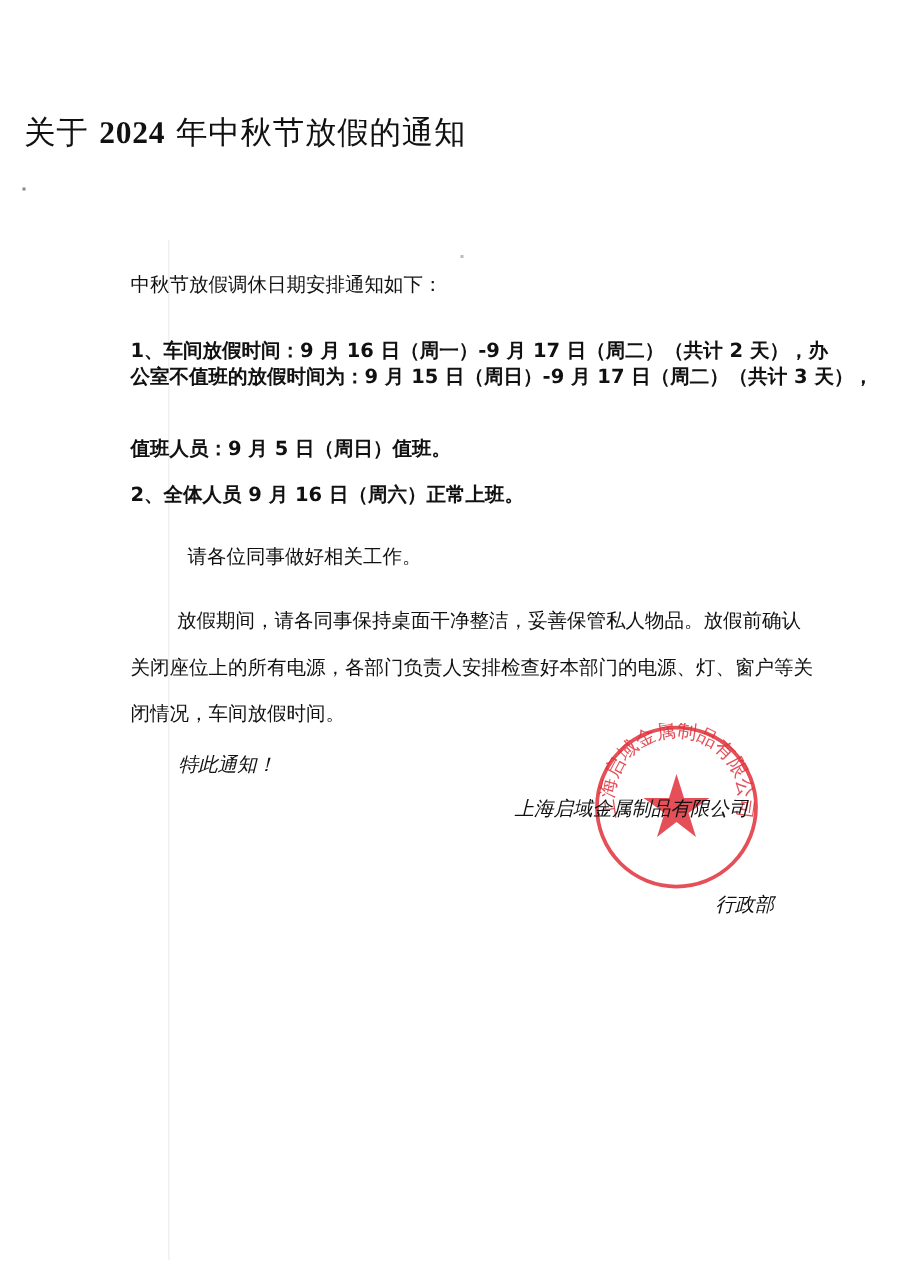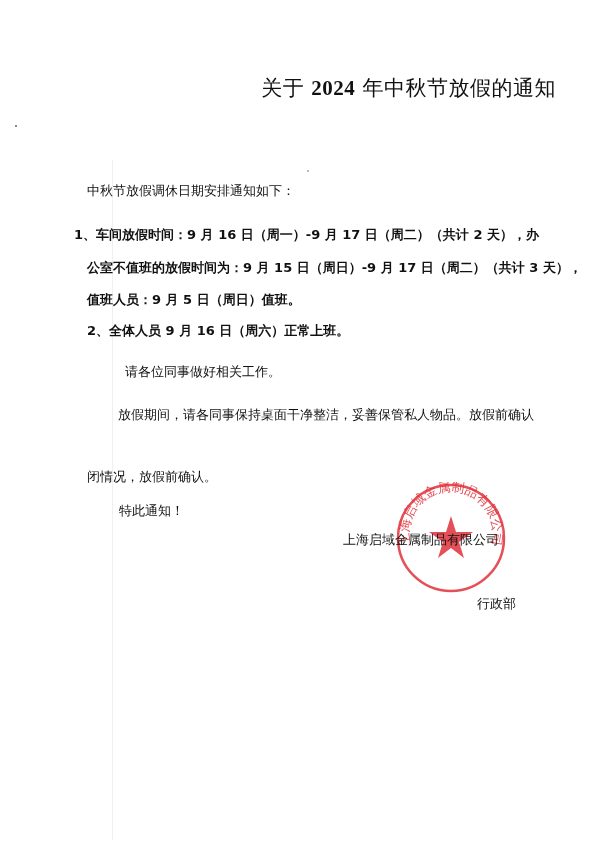--- a/index.html
+++ b/index.html
@@ -2,52 +2,53 @@
 <html><head>
   <meta charset="utf-8">
   <style>
     html, body { margin: 0; padding: 0; }
     body {
       width: 600px; height: 853px; background: #ffffff; position: relative; overflow: hidden;
       font-family: "DejaVu Sans", sans-serif; color: #111;
     }
     .page { position: absolute; left: 0; top: 0; width: 600px; height: 853px; }
     .title {
-      position: absolute; top: 74px; left: 0; width: 556px; text-align: right;
+      position: absolute; top: 74px; left: 16px; width: 556px; text-align: left;
       font-family: "DejaVu Serif", serif; font-size: 21px; color: #111; letter-spacing: 0.5px;
     }
     .title b { font-family: "Liberation Serif", serif; font-weight: bold; }
     .p { position: absolute; font-size: 13px; line-height: 20px; white-space: nowrap; }
     .bold { font-weight: bold; }
-    .serif { font-family: "DejaVu Serif", serif; }
+    .serif { font-family: "DejaVu Serif", serif; font-style: italic; }
     .stamp { position: absolute; left: 395px; top: 482px; width: 112px; height: 112px; }
     .dot { position: absolute; width: 2px; height: 2px; background: #888; }
     .faint-line { position: absolute; left: 112px; top: 160px; width: 1px; height: 680px; background: #f3eef3; }
   </style>
 </head>
 <body>
 
 <div class="page">
   <div class="faint-line"></div>
   <div class="dot" style="left:15px;top:125px;"></div>
   <div class="dot" style="left:307px;top:170px;background:#bbb;"></div>
 
   <div class="title"><span>关于 </span><b>2024</b><span> 年中秋节放假的通知</span></div>
 
   <div class="p" style="left:87px;top:181px;text-align:right;">中秋节放假调休日期安排通知如下：</div>
 
-  <div class="p bold" style="left:74px;top:225px;text-align:right;">1、车间放假时间：9 月 16 日（周一）-9 月 17 日（周二）（共计 2 天），办</div>
-  <div class="p bold" style="left:87px;top:258px;text-align:right;">公室不值班的放假时间为：9 月 15 日（周日）-9 月 17 日（周二）（共计 3 天），</div>
+  <div class="p bold" style="left:87px;top:225px;text-align:right;">1、车间放假时间：9 月 16 日（周一）-9 月 17 日（周二）（共计 2 天），办</div>
+  <div class="p bold" style="left:87px;top:242px;text-align:right;">公室不值班的放假时间为：9 月 15 日（周日）-9 月 17 日（周二）（共计 3 天），</div>
   <div class="p bold" style="left:87px;top:290px;">值班人员：9 月 5 日（周日）值班。</div>
   <div class="p bold" style="left:87px;top:321px;">2、全体人员 9 月 16 日（周六）正常上班。</div>
 
   <div class="p" style="left:118px;top:405px;">放假期间，请各同事保持桌面干净整洁，妥善保管私人物品。放假前确认</div>
 
   <div class="p" style="left:125px;top:362px;">请各位同事做好相关工作。</div>
-  <div class="p" style="left:87px;top:467px;">闭情况，放假前确认。</div>
+  <div class="p" style="left:87px;top:436px;">关闭座位上的所有电源，各部门负责人安排检查好本部门的电源、灯、窗户等关</div>
+  <div class="p" style="left:87px;top:467px;">闭情况，车间放假时间。</div>
 
   <div class="p serif" style="left:119px;top:501px;">特此通知！</div>
 
   <svg class="stamp" viewBox="0 0 112 112">
     <defs>
       <path id="arc" d="M 16 64 A 42 42 0 1 1 96 64"></path>
     </defs>
     <circle cx="56" cy="56" r="53" fill="none" stroke="#e0303a" stroke-width="2.5" opacity="0.85"></circle>
     <text font-size="13" fill="#e0303a" opacity="0.85" font-family="DejaVu Serif, serif">
       <textPath href="#arc" startOffset="50%" text-anchor="middle">上海启域金属制品有限公司</textPath>

